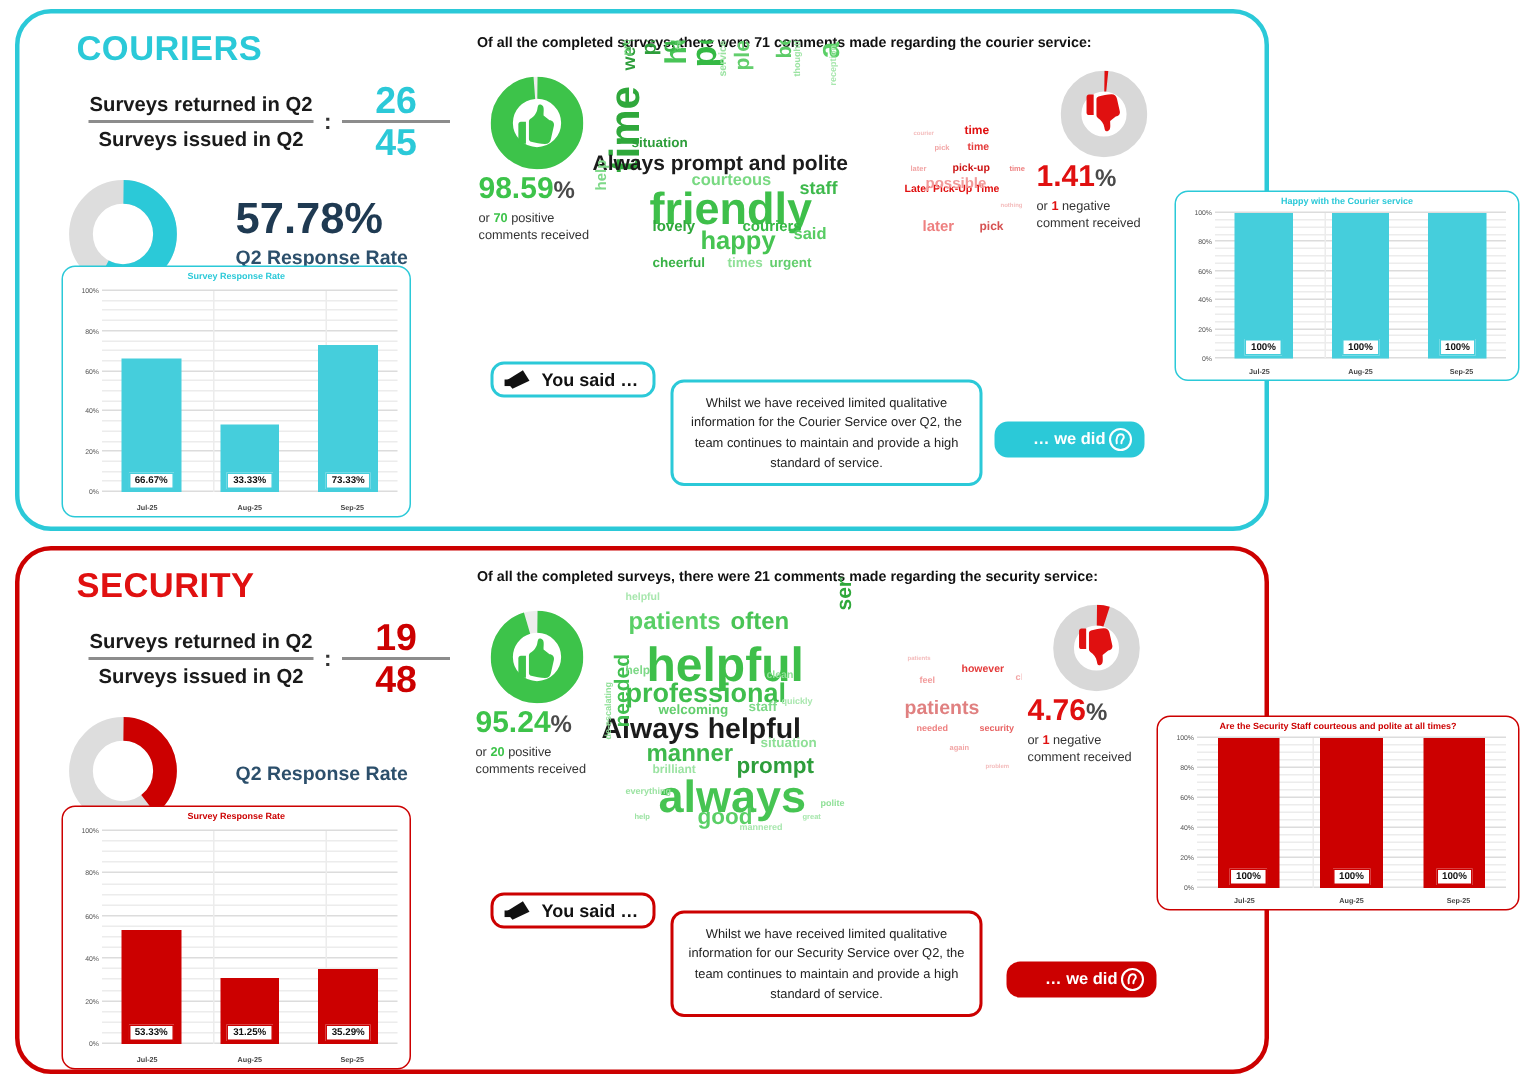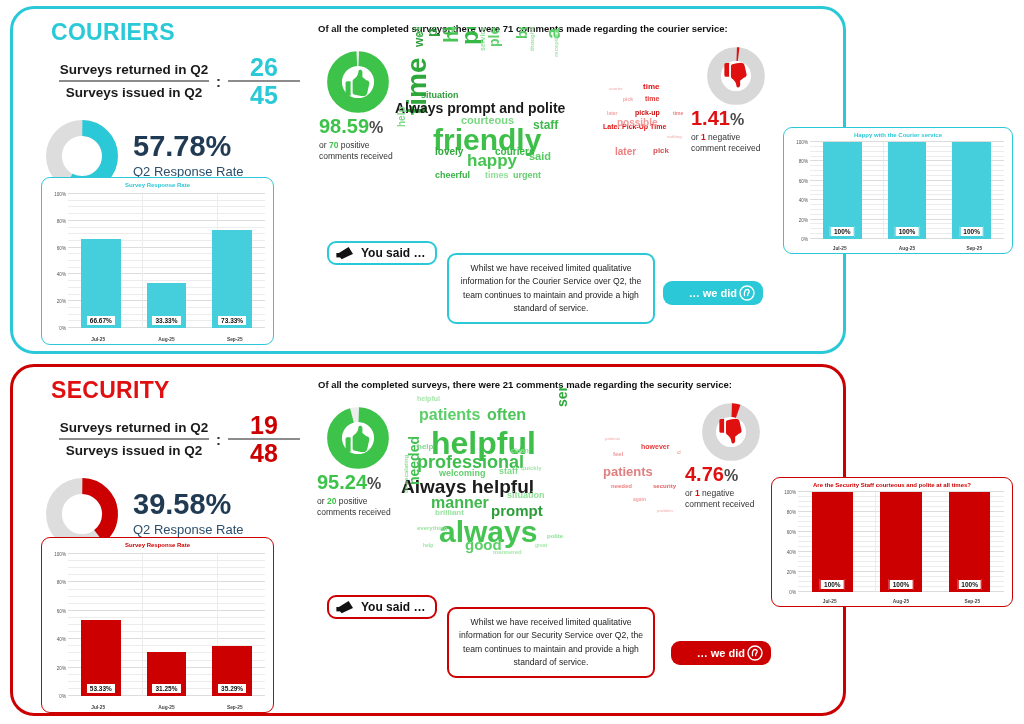--- a/index.html
+++ b/index.html
@@ -43,26 +43,26 @@
   .ratio-rule { height: 2px; background: #8c8c8c; width: 100%; }
   .ratio-colon { font-size: 15px; font-weight: bold; color: #333; padding: 0 7px; }
   .ratio-right { width: 72px; }
   .ratio-num {
     font-size: 25px; font-weight: bold; text-align: center; line-height: 1.05;
   }
   .n-cyan { color: #2BC9D8; }
   .n-red  { color: #CC0000; }
 
   
-  .donut-row { display: flex; align-items: center; margin-top: 10px; padding-left: 10px; }
+  .donut-row { display: flex; align-items: center; margin-top: 10px; padding-left: 10px; gap: 24px; }
   .donut { width: 74px; height: 74px; position: relative; }
   .donut svg { display:block; }
   .donut-text { margin-left: 14px; }
   .donut-pct { font-size: 29px; font-weight: bold; color: #1F3A52; line-height: 1; }
-  .donut-lab { font-size: 13px; font-weight: normal; color: #2C4F6B; margin-top: 3px; }
+  .donut-lab { font-size: 13px; font-weight: bold; color: #2C4F6B; margin-top: 3px; }
 
   
   .chart-box {
     position: absolute; background: #fff; border-radius: 9px;
   }
   .chart-title {
     text-align: center; font-size: 6px; font-weight: bold; padding-top: 4px;
   }
   .plot { position: relative; }
   .yaxis {
@@ -408,21 +408,20 @@
     </div>
 
     <div class="donut-row">
       <div class="donut">
         <svg width="74" height="74" viewBox="0 0 42 42">
           <circle cx="21" cy="21" r="15.9" fill="none" stroke="#DDDDDD" stroke-width="9"></circle>
           <circle id="c-donut-1" cx="21" cy="21" r="15.9" fill="none" stroke="#CC0000" stroke-width="9" stroke-dasharray="39.58 60.42" stroke-dashoffset="25"></circle>
         </svg>
       </div>
       <div class="donut-text">
-        <div class="donut-pct">39.58%</div>
         <div class="donut-lab">Q2 Response Rate</div>
       </div>
     </div>
   </div>
 
   <div class="chart-box" style="left:28px; top:170px; width:233px; height:176px; border:1.5px solid #CC0000;">
     <div class="chart-title" style="color:#CC0000;">Survey Response Rate</div>
     <div class="plot" id="plot-s0" style="position:absolute; left:4px; right:4px; top:16px; bottom:16px;">
         <div class="yaxis">
           <div class="ytick" style="bottom: 0%; transform: translateY(50%);">0%</div>

